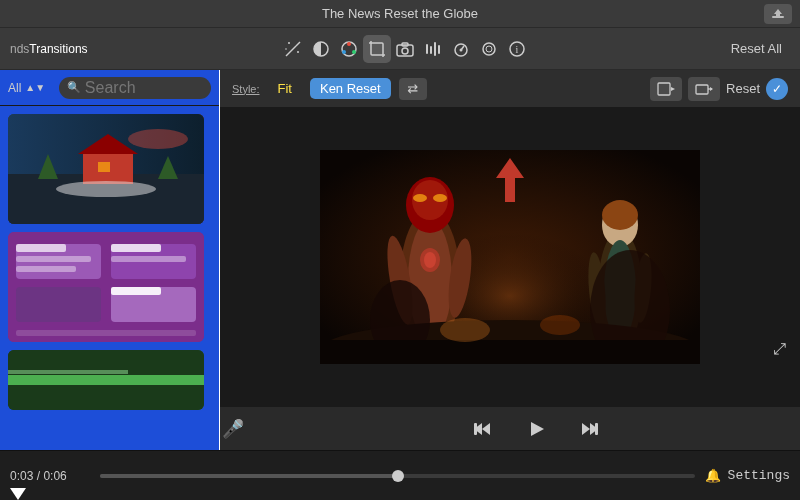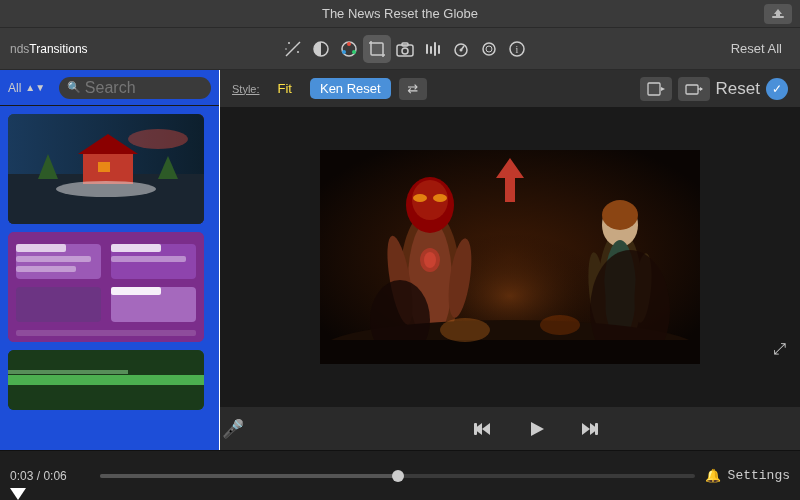--- a/index.html
+++ b/index.html
@@ -212,21 +212,21 @@
       background: #4a4a4a;
       border-radius: 4px;
       display: flex;
       align-items: center;
       justify-content: center;
       cursor: pointer;
       font-size: 12px;
       color: #ccc;
     }
     .style-reset-btn {
-      font-size: 17px;
+      font-size: 13px;
       color: #ccc;
       cursor: pointer;
     }
     .style-check-btn {
       width: 22px;
       height: 22px;
       background: #4a90d9;
       border-radius: 50%;
       display: flex;
       align-items: center;

